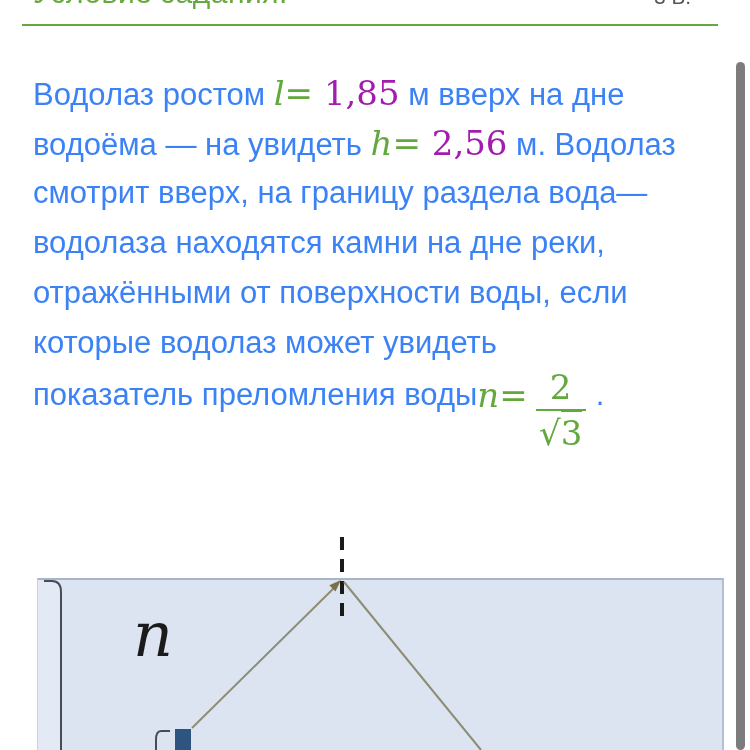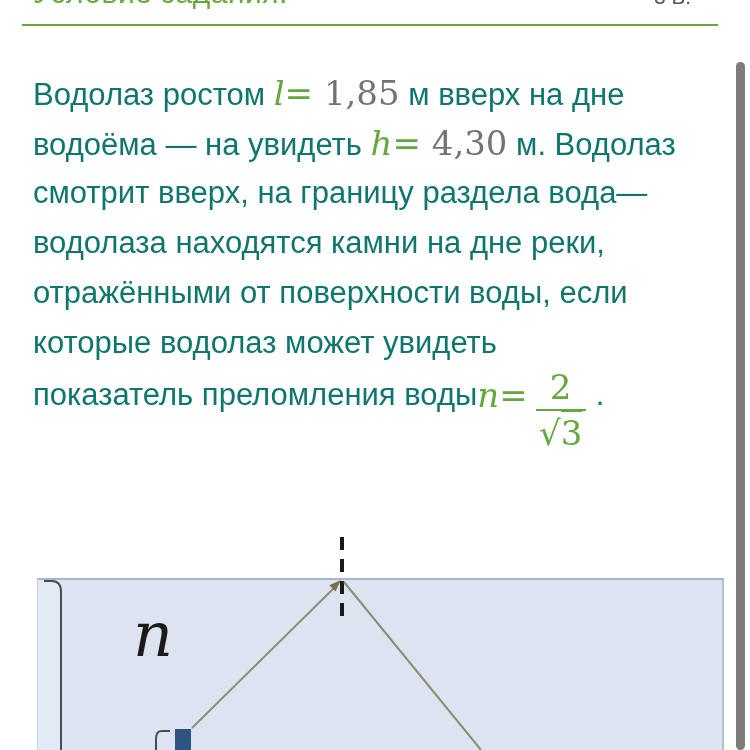--- a/index.html
+++ b/index.html
@@ -17,26 +17,26 @@
     position:absolute;left:654px;top:-15px;font-size:21px;color:#555;white-space:nowrap;
   }
   .header-divider{
     position:absolute;left:22px;top:24px;width:696px;height:0;
     border-top:2px solid #67a73c;
   }
   
   .problem{position:absolute;left:33px;top:68px;width:700px;}
   .line{white-space:nowrap;height:50px;line-height:50px;font-size:31px;color:#4f4f4f;}
   .line.frac-line{display:flex;align-items:flex-start;height:106px;white-space:nowrap;margin-top:2px;}
-  .run-txt{color:#0f766e;}
+  .run-txt{color:#3b82f6;}
   .run-var{
     font-family:"DejaVu Serif",serif;font-style:italic;font-size:34px;color:#63a83c;
   }
   .run-num{
-    font-family:"DejaVu Serif",serif;font-size:34px;color:#737373;
+    font-family:"DejaVu Serif",serif;font-size:34px;color:#a21caf;
   }
   .fraction{
     display:inline-flex;flex-direction:column;align-items:center;
     margin:0 10px 0 8px;font-family:"DejaVu Serif",serif;color:#63a83c;
   }
   .frac-num{font-size:34px;line-height:1.05;}
   .frac-bar{width:100%;min-width:50px;height:0;border-top:2px solid #63a83c;margin:3px 0;}
   .frac-den{font-size:34px;line-height:1.15;}
   .radicand{border-top:2px solid #63a83c;padding-top:1px;}
   
@@ -64,21 +64,21 @@
 <body>
 
 <div class="header">
   <div class="header-title">Условие задания.</div>
   <div class="header-points">3 Б.</div>
   <div class="header-divider"></div>
 </div>
 
 <div class="problem" id="problem">
     <div class="line"><span class="run-txt">Водолаз ростом </span><span class="run-var">l=</span><span class="run-num"> 1,85</span><span class="run-txt"> м вверх на дне</span></div>
-    <div class="line"><span class="run-txt">водоёма — на увидеть </span><span class="run-var">h=</span><span class="run-num"> 4,30</span><span class="run-txt"> м. Водолаз</span></div>
+    <div class="line"><span class="run-txt">водоёма — на увидеть </span><span class="run-var">h=</span><span class="run-num"> 2,56</span><span class="run-txt"> м. Водолаз</span></div>
     <div class="line"><span class="run-txt">смотрит вверх, на границу раздела вода—</span></div>
     <div class="line"><span class="run-txt">водолаза находятся камни на дне реки,</span></div>
     <div class="line"><span class="run-txt">отражёнными от поверхности воды, если</span></div>
     <div class="line"><span class="run-txt">которые водолаз может увидеть</span></div>
     <div class="line frac-line">
       <span class="run-txt">показатель преломления воды </span>
       <span class="run-var">n=</span>
       <span class="fraction">
         <span class="frac-num">2</span>
         <span class="frac-bar"></span>

